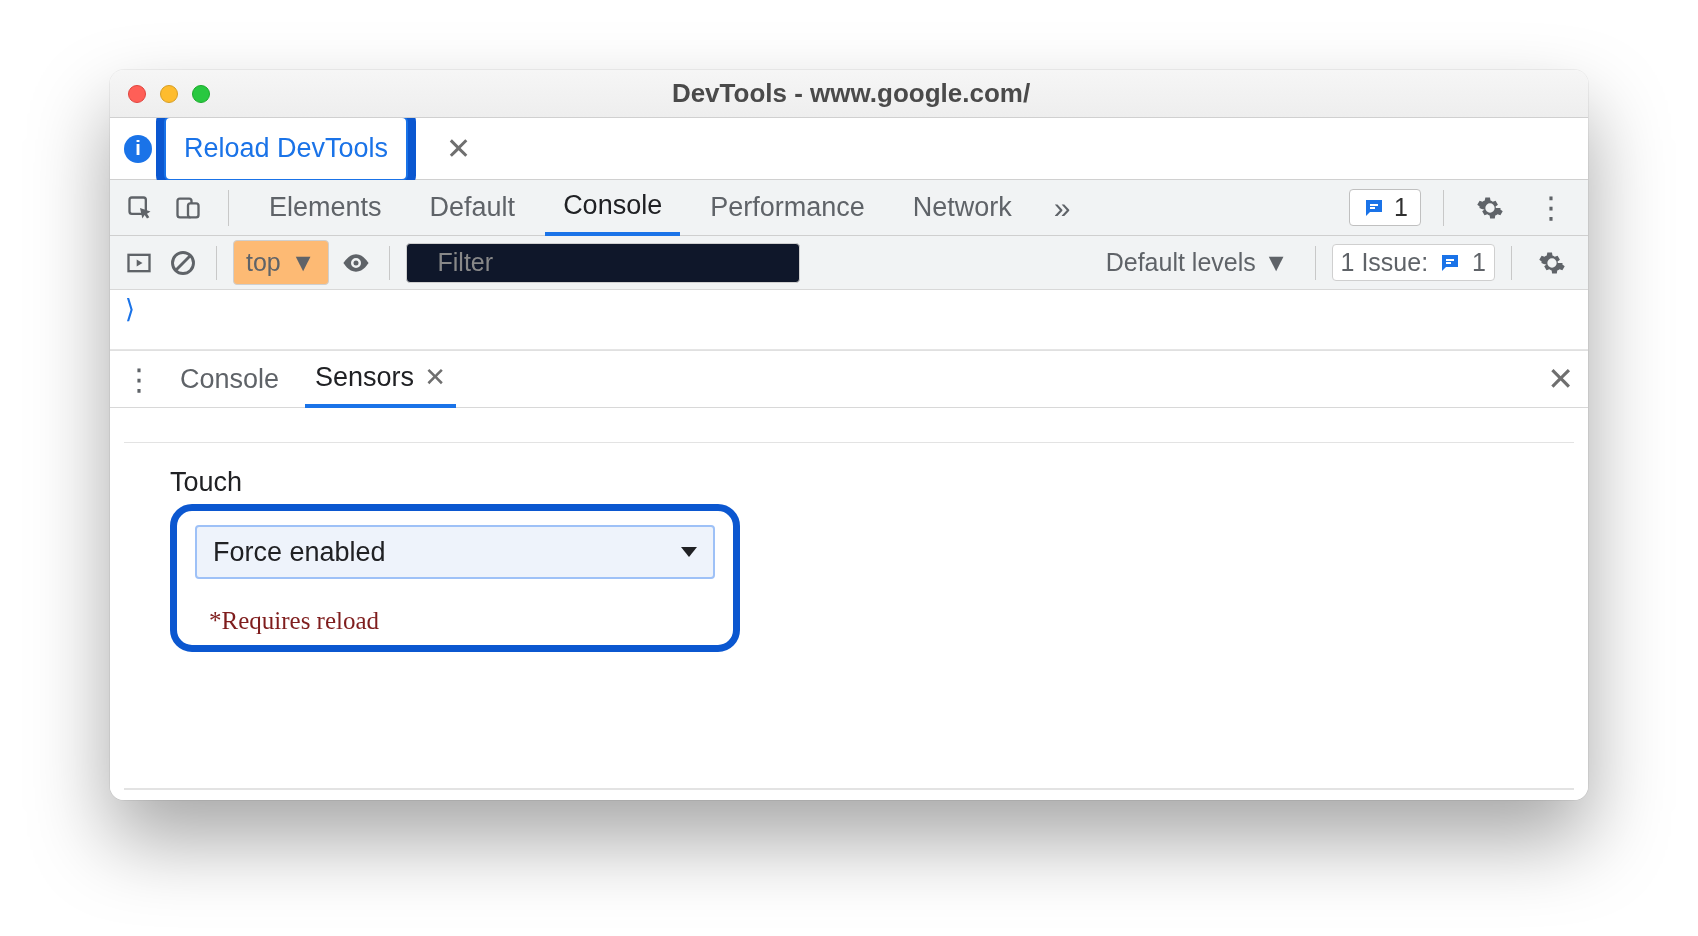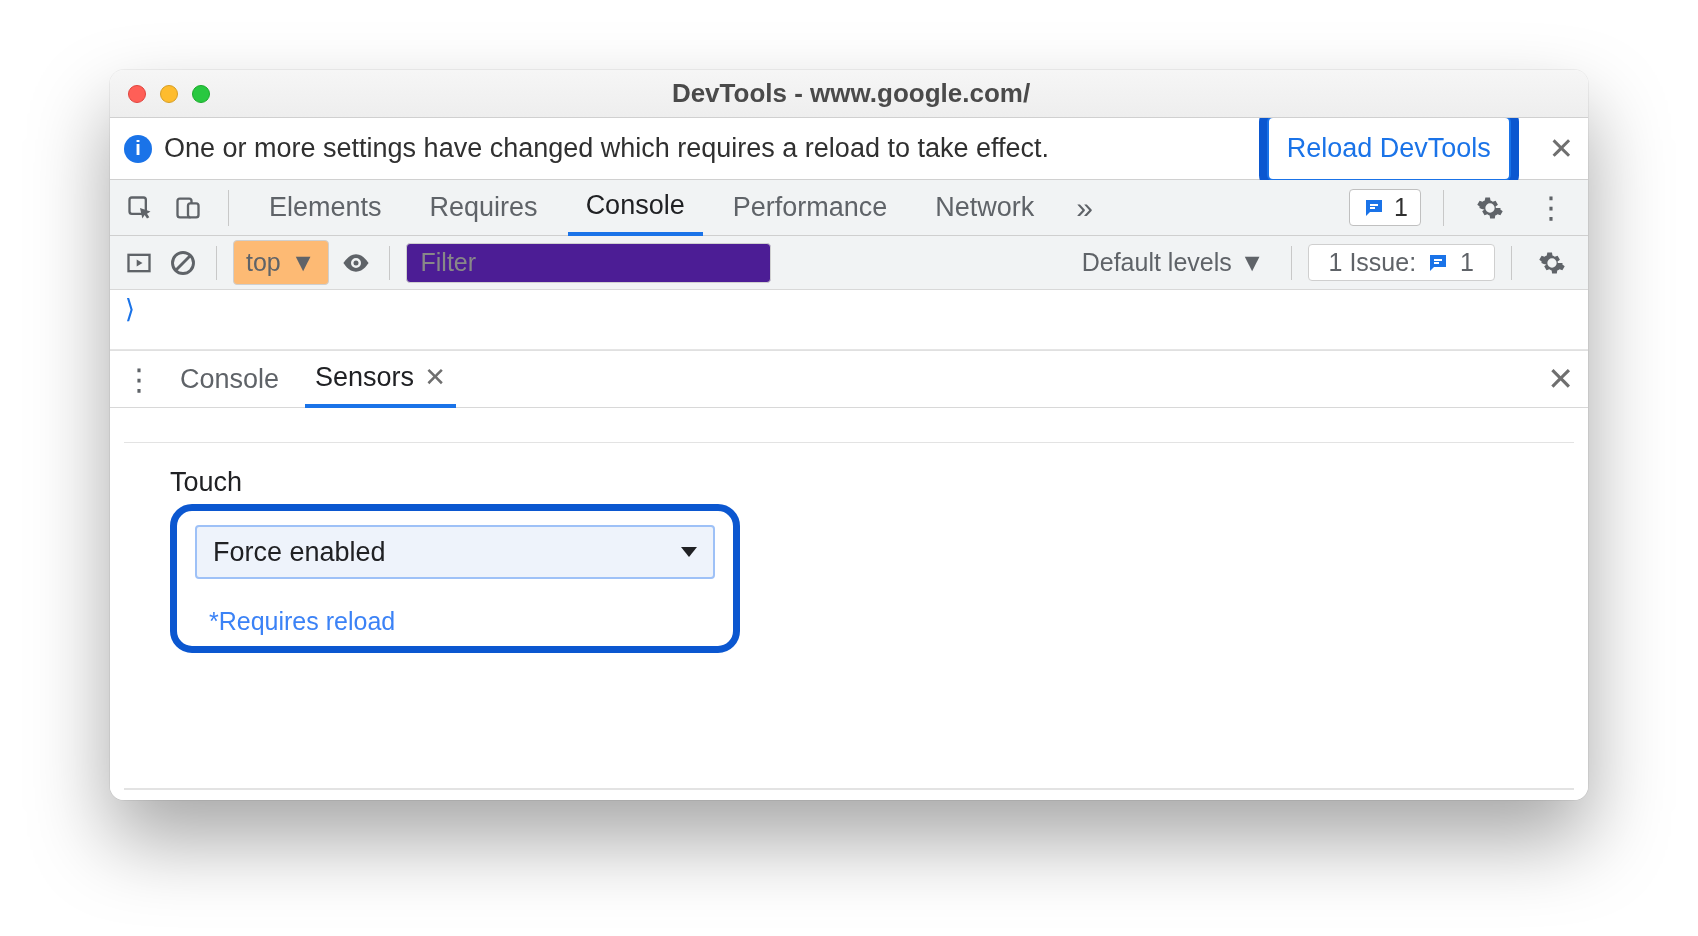--- a/index.html
+++ b/index.html
@@ -78,26 +78,26 @@
     height:54px; background:#f1f3f4; border-bottom:1px solid #d8d8d8;
     display:flex; align-items:center; padding:0 12px; gap:10px; font-size:25px; color:#5f6368;
   }
   .cb-btn { width:34px; display:flex; align-items:center; justify-content:center; }
   .cb-sep { width:1px; height:34px; background:#c8c8c8; margin:0 6px; }
   .cb-chip {
     display:flex; align-items:center; gap:10px;
     border:1px solid #cfcfcf; background:#fdba74; border-radius:4px; padding:7px 12px;
   }
   .cb-input {
-    border:1px solid #cfcfcf; background:#4c1d95; border-radius:4px; height:40px;
-    padding:0 14px; font-size:25px; color:#888; flex:1 1 auto; max-width:420px;
+    border:1px solid #cfcfcf; background:#0f172a; border-radius:4px; height:40px;
+    padding:0 31px; font-size:25px; color:#888; flex:1 1 auto; max-width:420px;
     display:flex; align-items:center;
   }
   .cb-levels { display:flex; align-items:center; gap:8px; color:#5f6368; padding:0 10px; }
-  .cb-issues { display:flex; align-items:center; gap:10px; border:1px solid #cfcfcf; background:#fff; border-radius:4px; padding:3px 20px;justify-content:space-between; }
+  .cb-issues { display:flex; align-items:center; gap:10px; border:1px solid #cfcfcf; background:#fff; border-radius:4px; padding:3px 8px;justify-content:space-between; }
   .cb-issues .msg-icon { color:#1a73e8; }
   
   .consolebody { height:60px; background:#fff; border-bottom:1px solid #e5e5e5; padding:4px 12px; }
   .prompt { color:#1a73e8; font-family:Menlo, Consolas, monospace; font-size:26px; }
   
   .drawerbar {
     height:58px; background:#fff; border-bottom:1px solid #d8d8d8;
     display:flex; align-items:center; padding:0 14px; gap:16px; font-size:27px; color:#5f6368;
     border-top:1px solid #e0e0e0;
   }
@@ -114,62 +114,61 @@
   .highlight-box {
     border:7px solid #0b57d0; border-radius:22px;
     width:570px; padding:14px 18px 10px 18px;
   }
   .select-box {
     border:2px solid #9ec1f7; background:#eef3fb; border-radius:4px;
     height:54px; display:flex; align-items:center; justify-content:space-between;
     padding:0 16px; font-size:27px; color:#202124; margin-bottom:28px;
   }
   .caret { border-left:8px solid transparent; border-right:8px solid transparent; border-top:10px solid #202124; }
-  .req { font-size:25px; color:#3b82f6; padding-left:14px; }
+  .req { font-size:25px; color:#7f1d1d; padding-left:14px;font-family:Liberation Serif, serif; }
   .bottom-hr { position:absolute; left:14px; right:14px; bottom:10px; height:2px; background:#e3e3e3; }
   svg { display:block; }
 </style>
 </head>
 <body>
 
 <div class="stage">
   <div class="window">
 
     <div class="titlebar">
       <div class="traffic">
         <div class="dot red"></div>
         <div class="dot yellow"></div>
         <div class="dot green"></div>
       </div>
       <div class="title">DevTools - www.google.com/</div>
     </div>
 
     <div class="infobar">
       <div class="info-icon">i</div>
-      <div class="info-text">One or more settings have changed which requires a reload to take effect.</div>
       <button class="reload-btn">Reload DevTools</button>
       <div class="close-x">✕</div>
     </div>
 
     <div class="tabbar">
       <div class="icon-btn">
         <svg width="28" height="28" viewBox="0 0 24 24" fill="none" stroke="#5f6368" stroke-width="2">
             <rect x="3" y="3" width="14" height="14" rx="2"></rect>
             <path d="M12 12l9 3-3 2 2 3-2 1-2-3-2 3z" fill="#5f6368" stroke="none"></path>
           </svg>
       </div>
       <div class="icon-btn">
         <svg width="28" height="28" viewBox="0 0 24 24" fill="none" stroke="#5f6368" stroke-width="2">
             <rect x="3" y="4" width="12" height="16" rx="2"></rect>
             <rect x="12" y="8" width="9" height="12" rx="2" fill="#f1f3f4"></rect>
           </svg>
       </div>
       <div class="vsep"></div>
       <div class="tab">Elements</div>
-      <div class="tab">Requires</div>
+      <div class="tab">Default</div>
       <div class="tab active">Console</div>
       <div class="tab">Performance</div>
       <div class="tab">Network</div>
       <div class="more-tabs">»</div>
       <div style="flex:1"></div>
       <div class="issue-chip">
         <span class="msg-icon">
           <svg width="24" height="24" viewBox="0 0 24 24" fill="#1a73e8">
               <path d="M4 4h16v12H8l-4 4z"></path>
               <rect x="8" y="8" width="8" height="2" fill="#fff"></rect>

